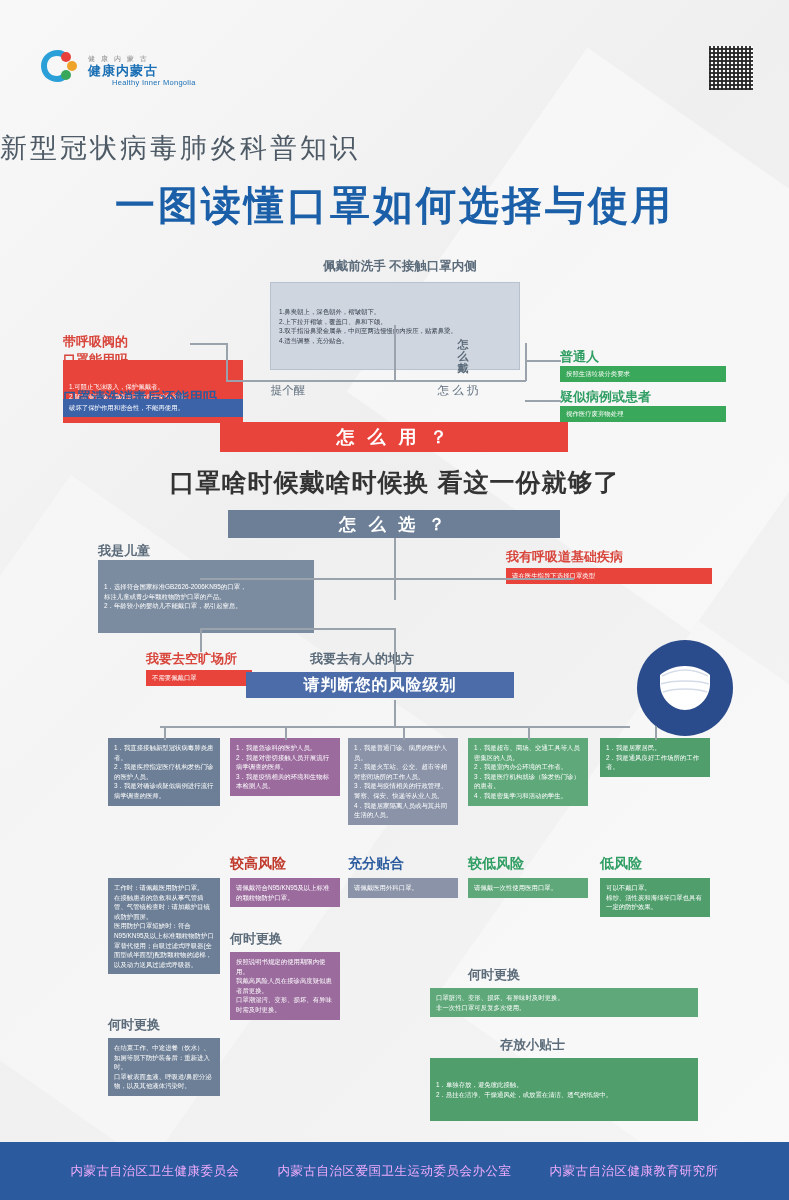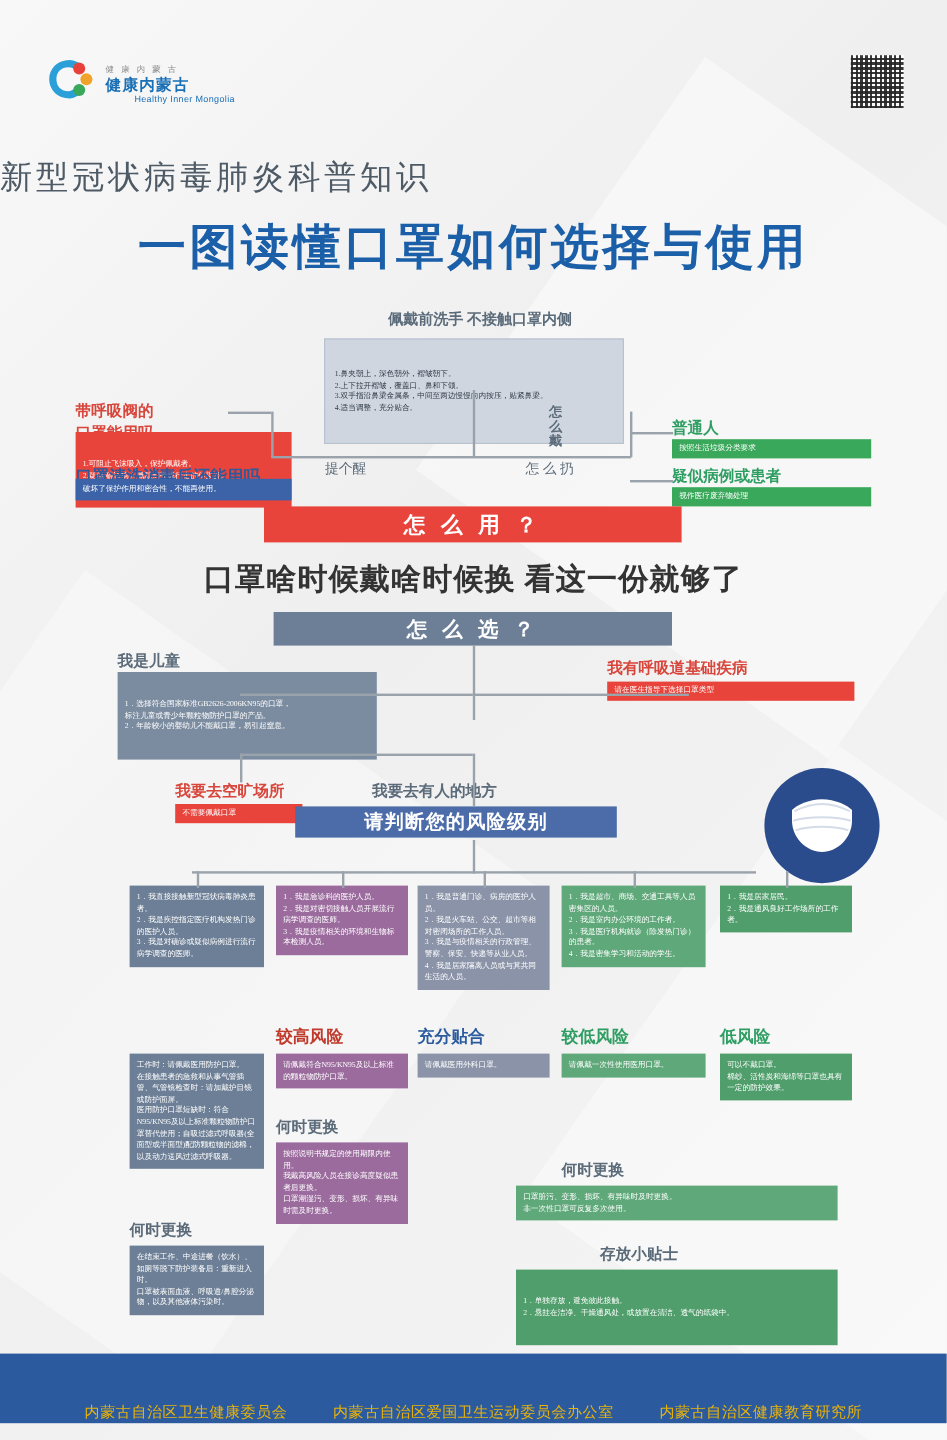--- a/index.html
+++ b/index.html
@@ -33,39 +33,39 @@
         repeating-linear-gradient(90deg,#1a1a1a 0 2px,#fff 2px 4px),
         repeating-linear-gradient(0deg,#1a1a1a 0 2px,#fff 2px 4px);
       background-blend-mode:multiply;opacity:.85;}
 
   .title-sub{position:absolute;top:130px;left:0;right:0;text-align:left;
     font-size:27px;color:#4e5b66;letter-spacing:3px;font-weight:500;}
   .title-main{position:absolute;top:178px;left:0;right:0;text-align:center;
     font-size:40px;color:#1a5fa8;letter-spacing:3px;font-weight:bold;}
 
   
-  .box{position:absolute;box-sizing:border-box;font-family:Liberation Serif, serif;}
+  .box{position:absolute;box-sizing:border-box;}
   .tiny{font-size:6.4px;line-height:1.5;}
 
   .hdr-red{color:#d8463c;font-weight:bold;}
   .hdr-blue{color:#2b5b9e;font-weight:bold;}
   .hdr-green{color:#2f9e63;font-weight:bold;}
   .hdr-grayb{color:#5b6b7a;font-weight:bold;}
 
   .ln{position:absolute;background:#9aa3ab;}
 
   
   .banner{position:absolute;display:flex;align-items:center;justify-content:center;
     color:#fff;font-weight:bold;letter-spacing:4px;}
 
   .circle-mask{position:absolute;right:56px;top:640px;width:96px;height:96px;border-radius:50%;
     background:#2b4c8c;display:flex;align-items:center;justify-content:center;}
 
-  .footer{position:absolute;left:0;right:0;bottom:14px;height:58px;background:#2b5b9e;
-    display:flex;align-items:flex-end;justify-content:center;gap:38px;color:#eab308;font-size:12.5px;}
+  .footer{position:absolute;left:0;right:0;bottom:0;height:58px;background:#2b5b9e;
+    display:flex;align-items:center;justify-content:center;gap:38px;color:#f0abfc;font-size:12.5px;}
   .footer span{letter-spacing:.5px;}
 </style>
 </head>
 <body>
 
 <div class="page">
   <div class="diag1"></div>
   <div class="diag2"></div>
   <div class="diag3"></div>
 

